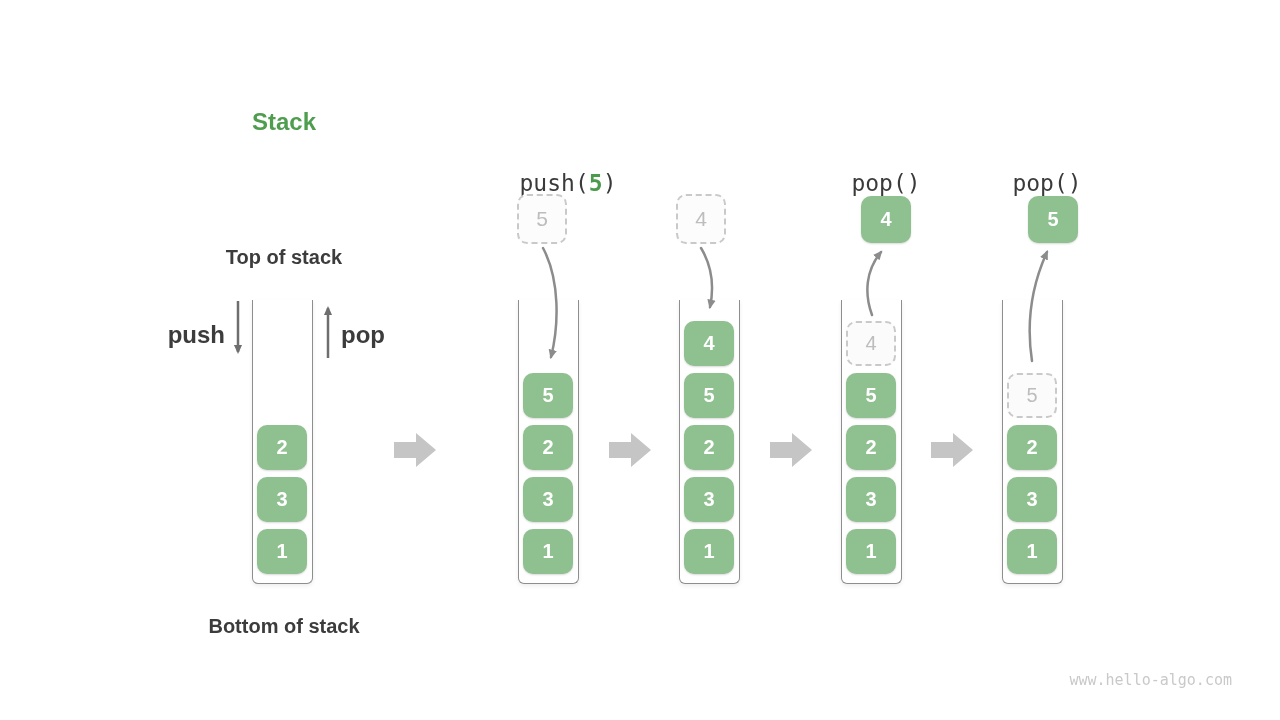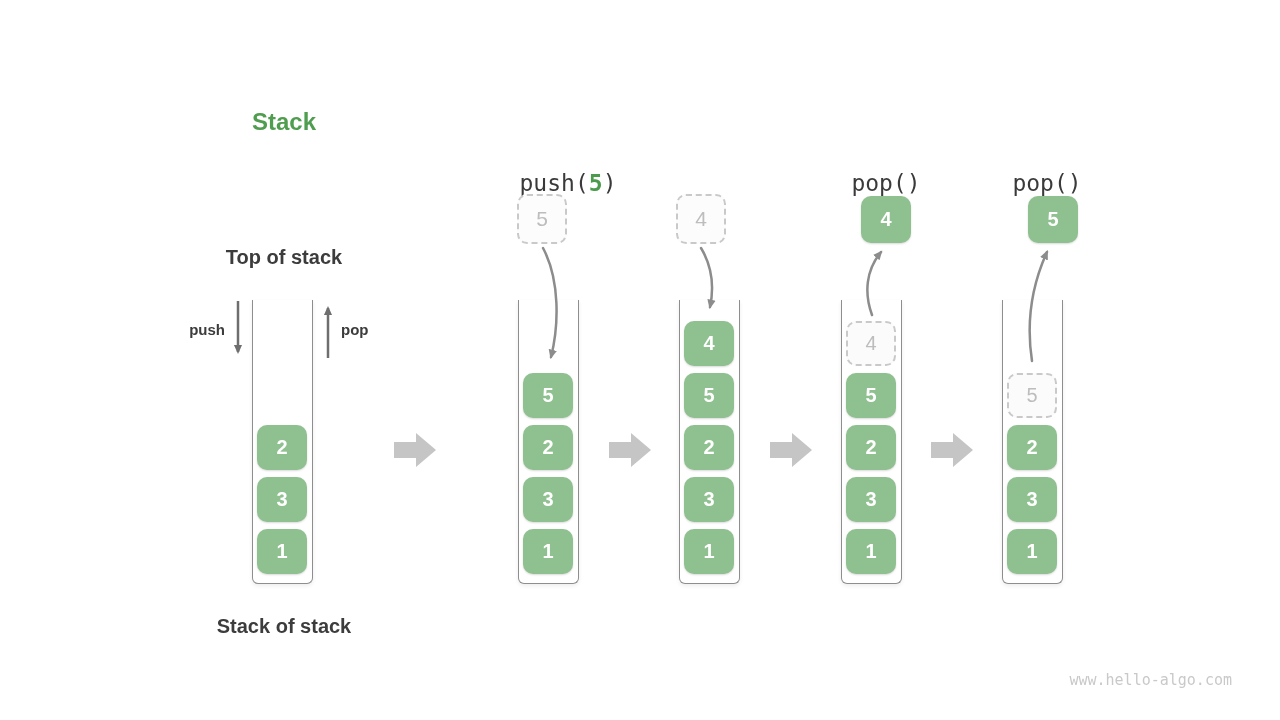--- a/index.html
+++ b/index.html
@@ -19,21 +19,21 @@
     color: #4F9D4F;
     text-align: center;
   }
   .side-label {
     font-size: 20px;
     font-weight: 700;
     color: #3C3C3C;
     text-align: center;
   }
   .pushpop-label {
-    font-size: 15px;
+    font-size: 24px;
     font-weight: 700;
     color: #3C3C3C;
   }
   .op-label {
     font-family: "DejaVu Sans Mono", monospace;
     font-size: 23px;
     color: #3A3A3A;
     text-align: center;
     width: 180px;
     white-space: pre;
@@ -124,21 +124,21 @@
 <div id="canvas">
 
   <div class="abs side-label" style="left:159px; top:246px; width:250px;">Top of stack</div>
 
   <div class="abs title" style="left:199px; top:108px; width:170px;">Stack</div>
 
   <div class="abs pushpop-label" style="left:145px; top:321px; width:80px; text-align:right;">push</div>
 
   <div class="abs pushpop-label" style="left:341px; top:321px; width:80px; text-align:left;">pop</div>
 
-  <div class="abs side-label" style="left:159px; top:615px; width:250px;">Stack of stack</div>
+  <div class="abs side-label" style="left:159px; top:615px; width:250px;">Bottom of stack</div>
 
   <div class="abs op-label" style="left:478px; top:142px;"><span>push(</span><span class="arg">5</span><span>)</span></div>
 
 
   <div class="abs op-label" style="left:796px; top:142px;"><span>pop()</span><span class="arg"></span><span></span></div>
 
   <div class="abs op-label" style="left:957px; top:142px;"><span>pop()</span><span class="arg"></span><span></span></div>
 
   <div class="float-box ghost" style="left:517px; top:194px;">5</div>
   <div class="float-box ghost" style="left:676px; top:194px;">4</div>

